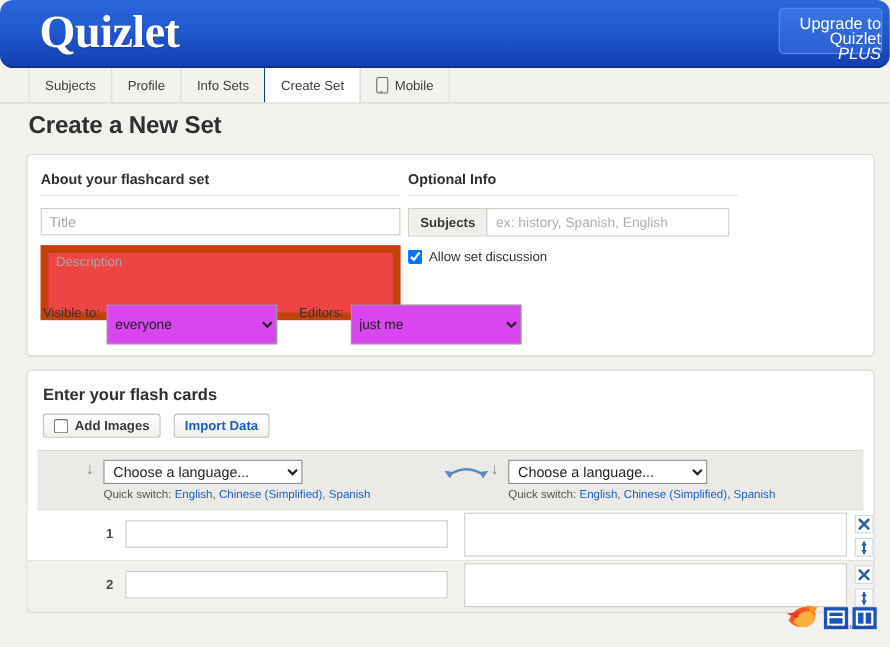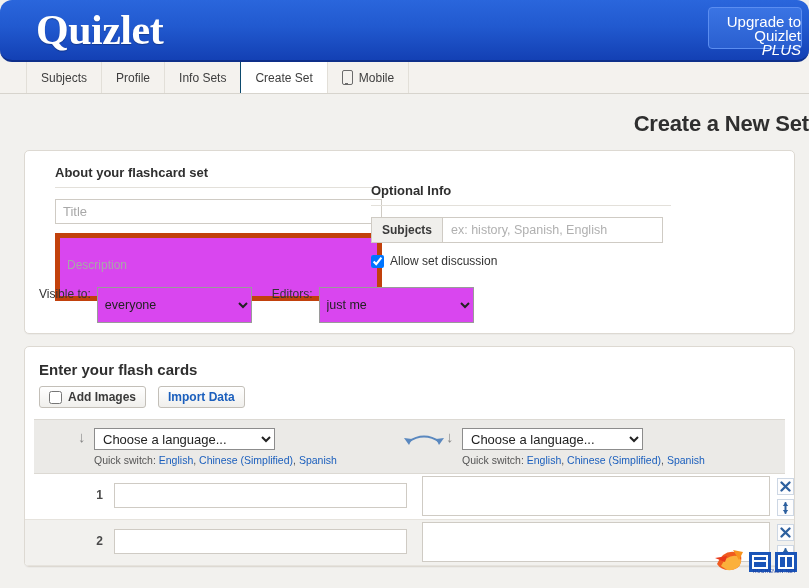--- a/index.html
+++ b/index.html
@@ -103,53 +103,51 @@
     width: 3px;
     height: 1px;
     background: #6b6b6b;
   }
 
   
   .page-title {
     font-size: 22px;
     font-weight: bold;
     color: #2f2f2f;
-    margin: 17px 0 13px 26px;
+    margin: 7px 0 13px 26px;
     letter-spacing: -0.2px;
-    text-align: right;
   }
 
   .panel {
     background: #ffffff;
     border: 1px solid #ddd9d2;
     border-radius: 5px;
     margin: 0 14px 12px 24px;
     box-shadow: 0 1px 1px rgba(0,0,0,0.03);
   }
 
   
   .about-panel {
     padding: 14px 16px 12px 14px;
     display: block;
     position: relative;
     height: 184px;
     box-sizing: border-box;
   }
   .col-left {
     position: absolute;
-    left: 30px;
+    left: 12px;
     top: 14px;
     width: 327px;
   }
   .col-right {
     position: absolute;
     left: 346px;
     top: 14px;
     width: 300px;
-    margin-top: 18px;
   }
   .section-head {
     font-size: 13px;
     font-weight: bold;
     color: #2f2f2f;
     padding-bottom: 7px;
     border-bottom: 1px solid #e3e0da;
     margin-bottom: 11px;
   }
   .title-input {
@@ -161,28 +159,28 @@
     font-family: "Liberation Sans", sans-serif;
     font-size: 13px;
     color: #333;
     background: #fff;
   }
   .title-input::placeholder { color: #a8a8a8; }
   .desc-input {
     margin-top: 9px;
     width: 100%;
     height: 68px;
-    border: 5px solid #c2410c;
-    box-sizing: border-box;
-    padding: 20px 7px;
+    border: 7px solid #c2410c;
+    box-sizing: border-box;
+    padding: 1px 7px;
     font-family: "Liberation Sans", sans-serif;
     font-size: 12px;
     color: #333;
     resize: none;
-    background: #d946ef;
+    background: #ef4444;
   }
   .desc-input::placeholder { color: #a8a8a8; }
 
   .subjects-row {
     display: flex;
     align-items: stretch;
     border: 1px solid #cfcbc4;
     height: 26px;
     box-sizing: border-box;
     width: 292px;

